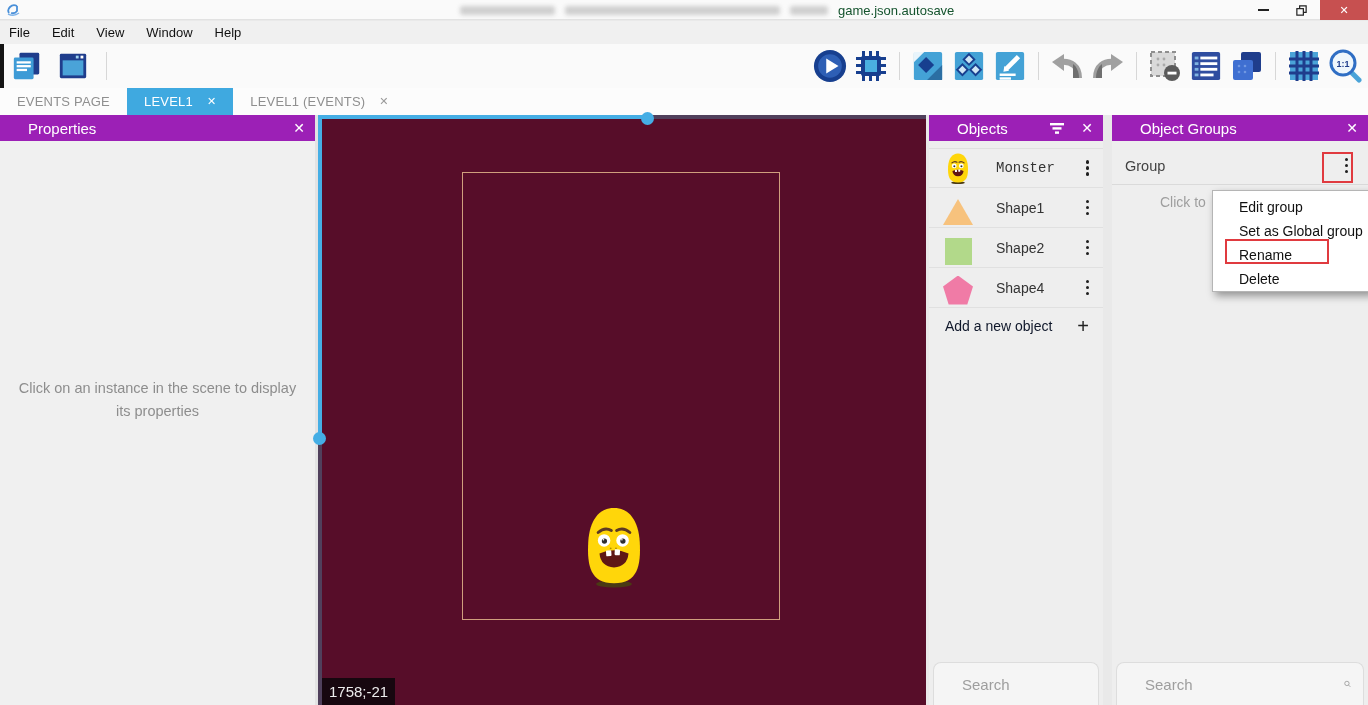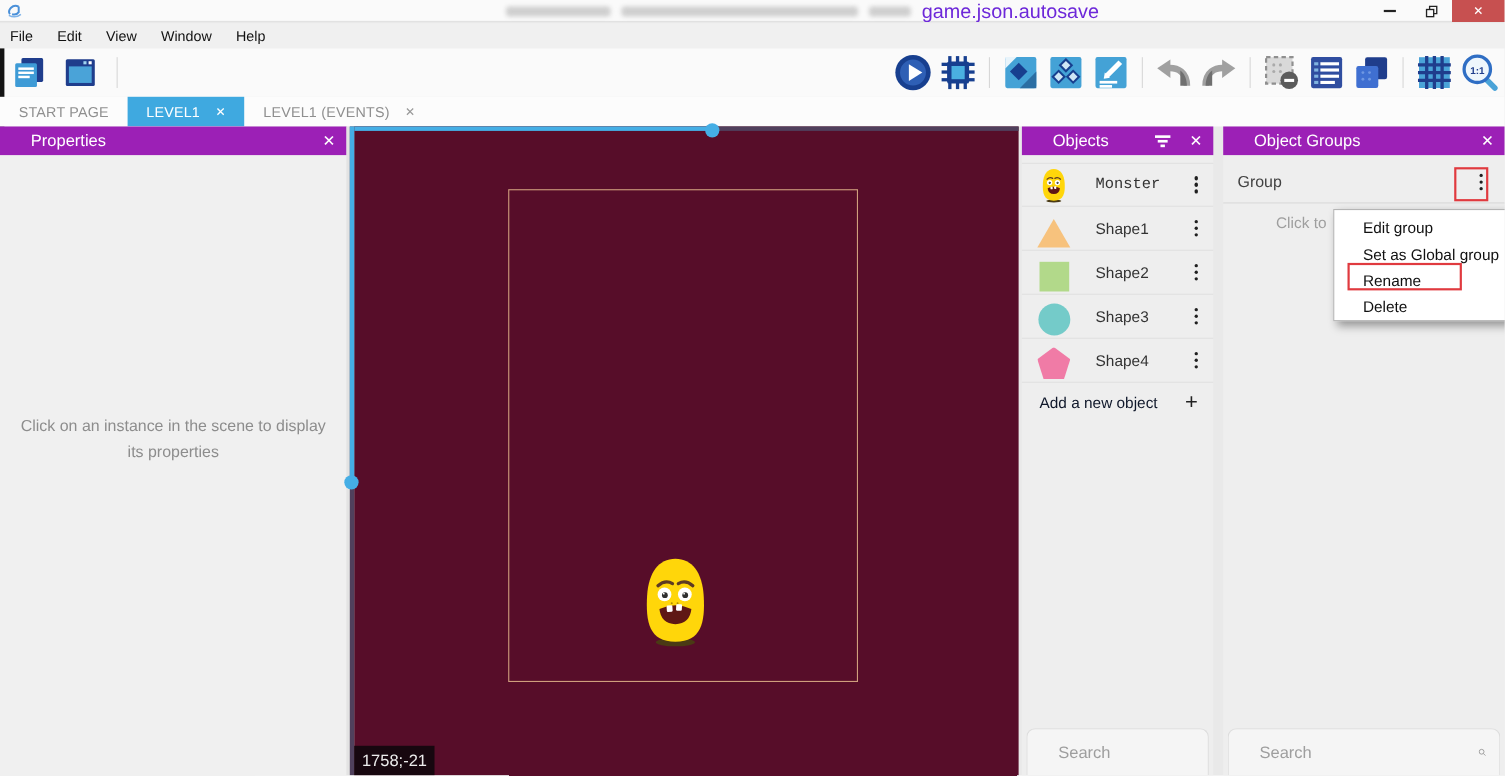--- a/index.html
+++ b/index.html
@@ -5,21 +5,21 @@
   * { margin:0; padding:0; box-sizing:border-box; }
   html,body { width:1368px; height:705px; overflow:hidden; }
   body { font-family:"Liberation Sans", sans-serif; }
   #app { position:relative; width:1368px; height:705px; background:#e9e9e9; overflow:hidden; }
 
   
   .titlebar { position:absolute; left:0; top:0; width:1368px; height:20px; background:#fafafa; border-bottom:1px solid #e2e2e2; display:flex; align-items:center; }
   .app-logo { width:22px; height:18px; display:flex; align-items:center; justify-content:center; margin-left:3px; }
   .title-center { position:absolute; left:460px; top:0; height:20px; display:flex; align-items:center; gap:10px; }
   .blurbar { height:9px; background:#cfcfcf; border-radius:3px; filter:blur(2px); }
-  .title-text { font-size:18px; color:#6d28d9; }
+  .title-text { font-size:13px; color:#14532d; }
   .win-controls { position:absolute; right:0; top:0; height:20px; display:flex; }
   .win-btn { width:38px; height:20px; display:flex; align-items:center; justify-content:center; color:#222; font-size:12px; }
   .win-btn.close { width:48px; background:#c75050; color:#fff; font-size:11px; }
   .min-glyph { width:11px; height:2px; background:#222; }
 
   
   .menubar { position:absolute; left:0; top:21px; width:1368px; height:23px; background:#f0f0f0; display:flex; align-items:center; }
   .menu-item { font-size:13px; color:#111; padding:0 11px; height:23px; display:flex; align-items:center; }
   .menu-item:first-child { padding-left:9px; }
 
@@ -321,21 +321,21 @@
           <circle cx="15" cy="14" r="12" fill="#eef6fc" stroke="#2f6ec4" stroke-width="3"></circle>
           <text x="15" y="18" text-anchor="middle" font-size="9" font-weight="bold" fill="#1f3d8c" font-family="Liberation Sans, sans-serif">1:1</text>
         </svg>
       </div>
     </div>
   </div>
   <div class="edge-strip"></div>
 
   <div class="tabbar">
     <div class="tab">
-        <span>START PAGE</span>
+        <span>EVENTS PAGE</span>
       </div>
     <div class="tab active">
       <span>LEVEL1</span>
       <span class="tab-close">✕</span>
     </div>
     <div class="tab">
       <span>LEVEL1 (EVENTS)</span>
       <span class="tab-close">✕</span>
     </div>
   </div>
@@ -404,31 +404,20 @@
           </div>
         <span class="obj-label">Shape2</span>
         <span class="kebab">
             <i></i>
             <i></i>
             <i></i>
           </span>
       </div>
       <div class="obj-row">
         <div class="thumb-box">
-            <div class="shape-circle"></div>
-          </div>
-        <span class="obj-label">Shape3</span>
-        <span class="kebab">
-            <i></i>
-            <i></i>
-            <i></i>
-          </span>
-      </div>
-      <div class="obj-row">
-        <div class="thumb-box">
             <div class="shape-pentagon"></div>
           </div>
         <span class="obj-label">Shape4</span>
         <span class="kebab">
             <i></i>
             <i></i>
             <i></i>
           </span>
       </div>
       <div class="add-row">

